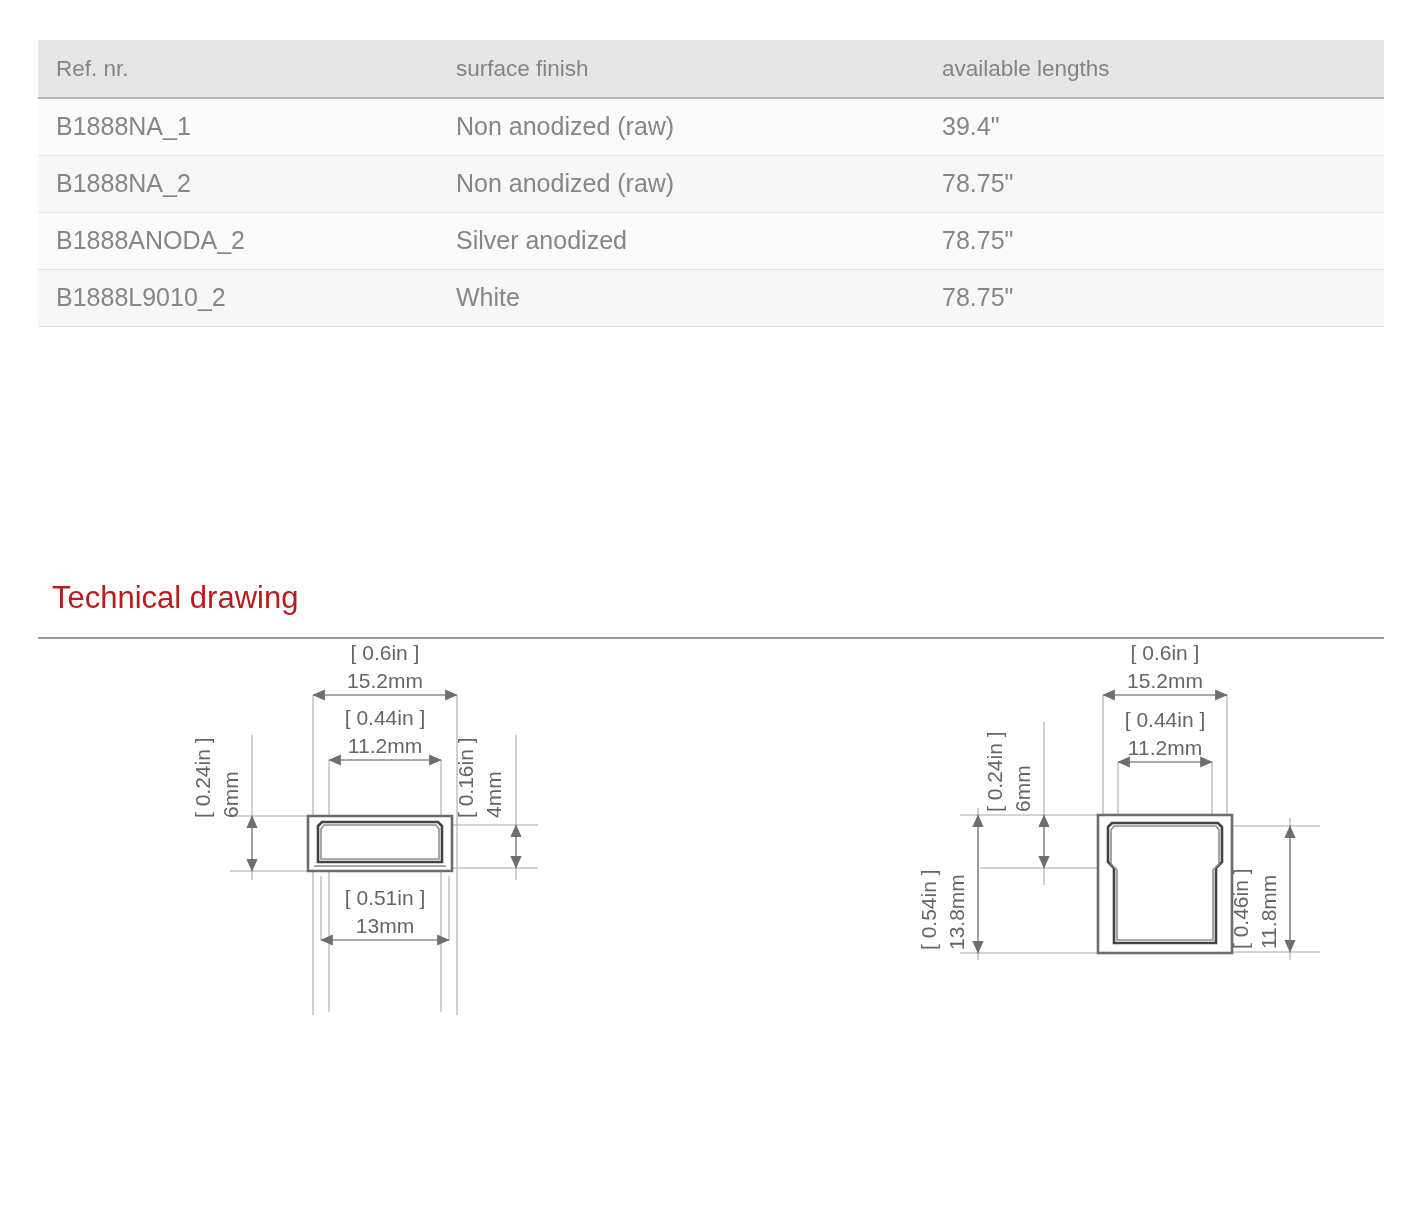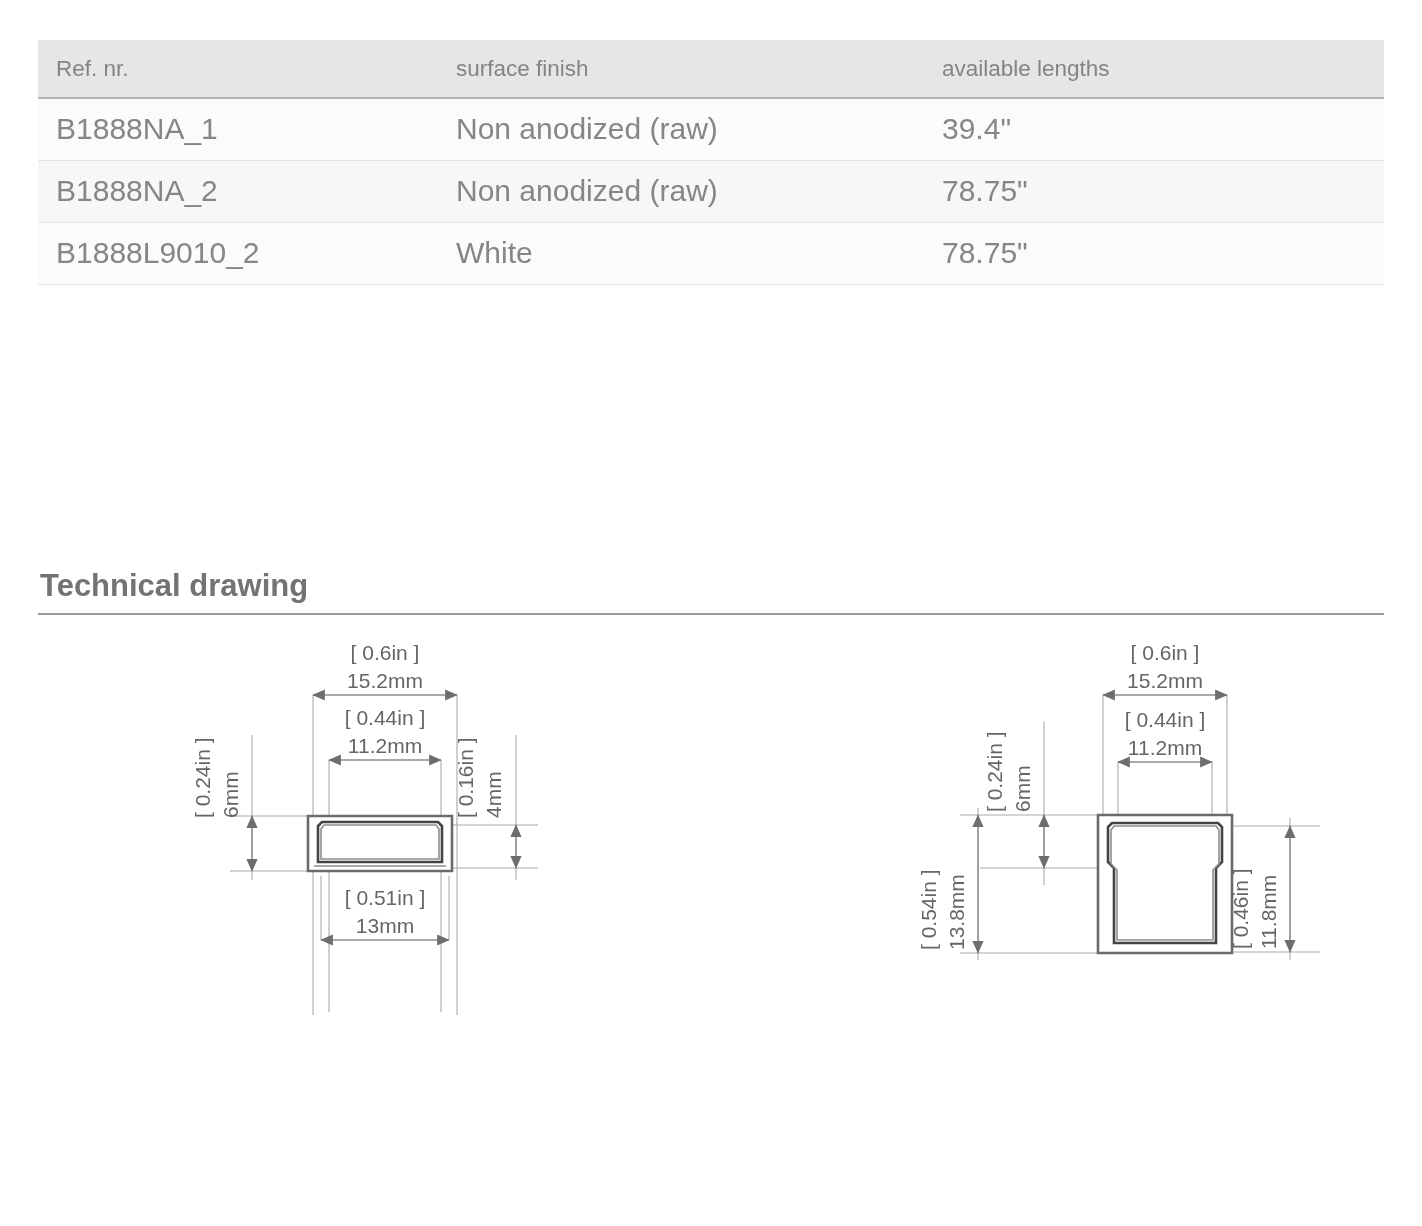--- a/index.html
+++ b/index.html
@@ -34,44 +34,44 @@
     border-bottom: 2px solid #b5b5b5;
     text-align: left;
     font-weight: normal;
     font-size: 22.5px;
     color: #848484;
     padding: 14px 0 14px 18px;
     height: 29px;
     vertical-align: middle;
   }
   .spec-table tbody td {
-    font-size: 30px;
+    font-size: 25px;
     color: #868686;
     padding: 13px 0 14px 18px;
     border-bottom: 1px solid #e3e3e3;
     vertical-align: middle;
     white-space: nowrap;
   }
   .spec-table tbody tr:nth-child(odd)  { background: #fbfbfb; }
   .spec-table tbody tr:nth-child(even) { background: #f7f7f7; }
   .spec-table tbody tr:last-child td { border-bottom: 1px solid #e3e3e3; }
 
   
   .section-heading {
     position: absolute;
     left: 38px;
     top: 567px;
     width: 1346px;
   }
   .section-heading .title {
     font-size: 31px;
-    font-weight: bold;
-    color: #737373;
+    font-weight: normal;
+    color: #b91c1c;
     line-height: 1.2;
-    margin: 0;
+    margin: 12px;
     padding: 0 0 9px 2px;
   }
   .section-heading .rule {
     height: 2px;
     background: #9a9a9a;
     width: 100%;
   }
 
   
   .drawings {
@@ -117,20 +117,25 @@
   </thead>
   <tbody>
     <tr>
       <td>B1888NA_1</td>
       <td>Non anodized (raw)</td>
       <td>39.4"</td>
     </tr>
     <tr>
       <td>B1888NA_2</td>
       <td>Non anodized (raw)</td>
+      <td>78.75"</td>
+    </tr>
+    <tr>
+      <td>B1888ANODA_2</td>
+      <td>Silver anodized</td>
       <td>78.75"</td>
     </tr>
     <tr>
       <td>B1888L9010_2</td>
       <td>White</td>
       <td>78.75"</td>
     </tr>
   </tbody>
 </table>
 

